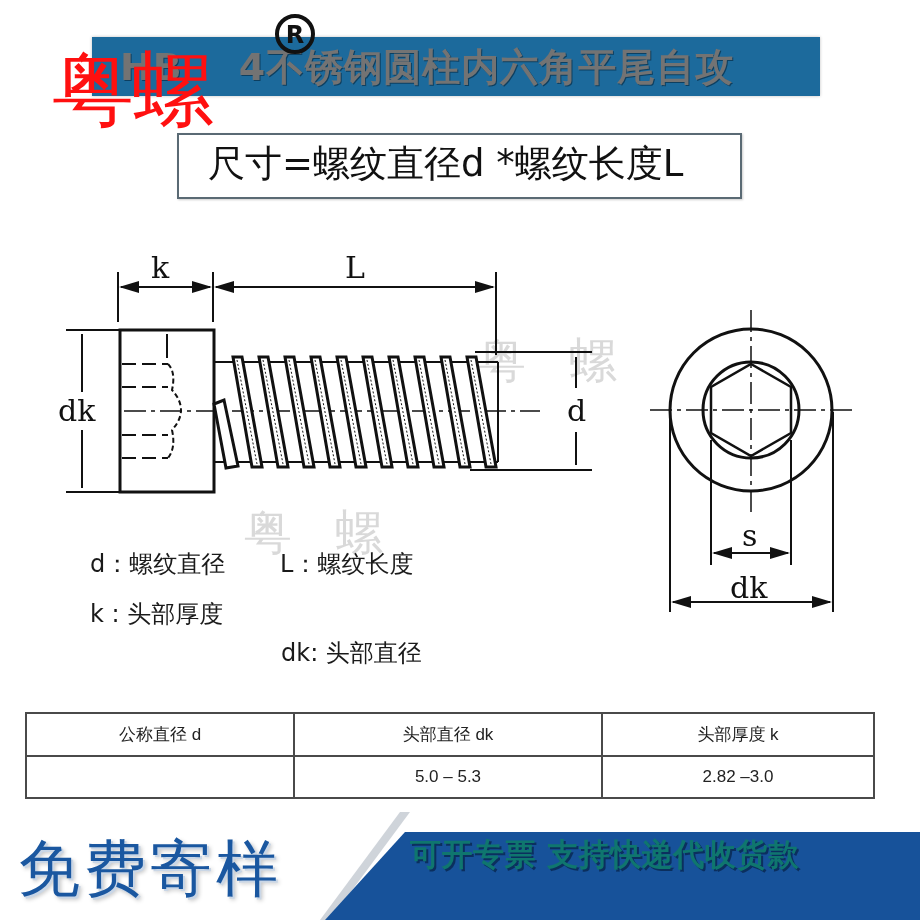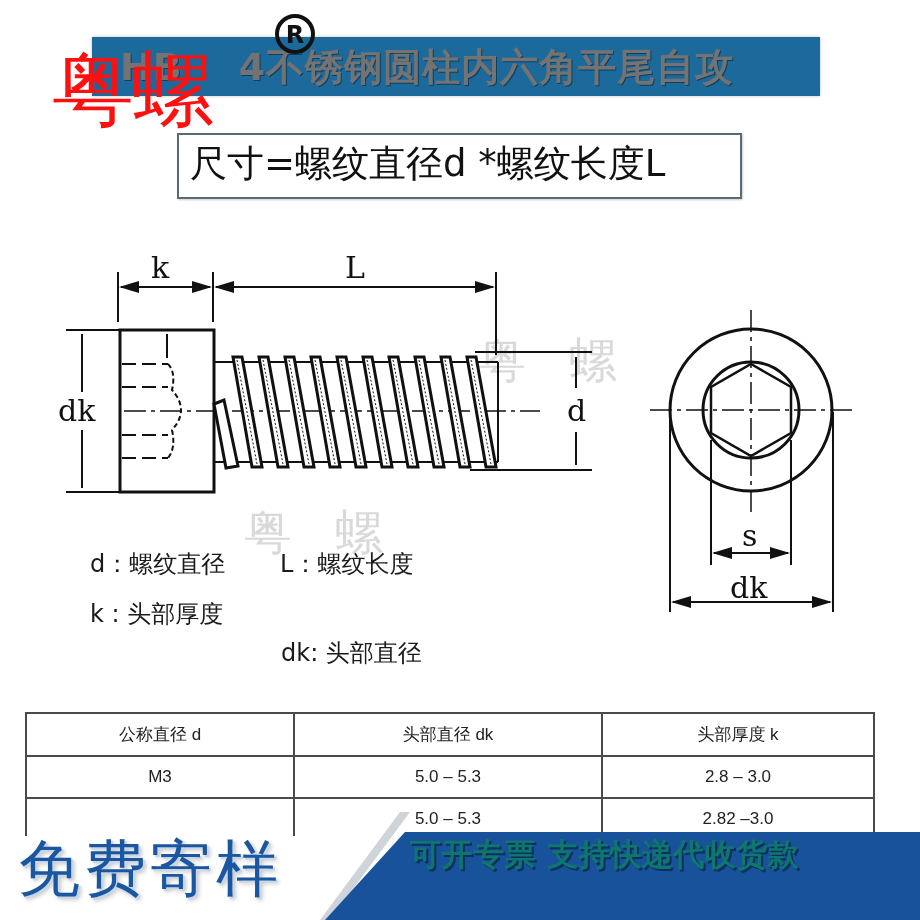--- a/index.html
+++ b/index.html
@@ -31,21 +31,21 @@
     left: 273px; top: 12px; width: 44px; height: 44px; z-index: 6;
   }
 
   
   .subtitle-box {
     left: 177px; top: 133px; width: 561px; height: 62px;
     border: 2px solid #5a6a74; background: #ffffff;
     box-shadow: 1px 1px 2px rgba(0,0,0,0.2);
   }
   .subtitle-text {
-    left: 190px; top: 136px; width: 550px; height: 56px;
+    left: 208px; top: 136px; width: 550px; height: 56px;
     font-size: 37px; line-height: 56px; color: #111; white-space: nowrap;
   }
 
   
   .diagram { left: 0; top: 0; width: 920px; height: 700px; }
   .dim-label {
     font-family: "DejaVu Serif", "Liberation Serif", serif;
     font-size: 30px; color: #111; line-height: 32px; white-space: nowrap;
   }
   .watermark {
@@ -216,25 +216,20 @@
     </colgroup>
   <thead>
     <tr>
       <th>公称直径 d</th>
       <th>头部直径 dk</th>
       <th>头部厚度 k</th>
     </tr>
   </thead>
   <tbody>
     <tr>
-      <td>M3</td>
-      <td>5.0 – 5.3</td>
-      <td>2.8 – 3.0</td>
-    </tr>
-    <tr>
       <td></td>
       <td>5.0 – 5.3</td>
       <td>2.82 –3.0</td>
     </tr>
   </tbody>
 </table>
 
 <svg class="abs" style="left:0; top:800px;" width="920" height="120">
   <polygon points="0,36 420,36 340,120 0,120" fill="#ffffff"></polygon>
   <polygon points="400,12 410,12 330,120 320,120" fill="#cfd4da"></polygon>

